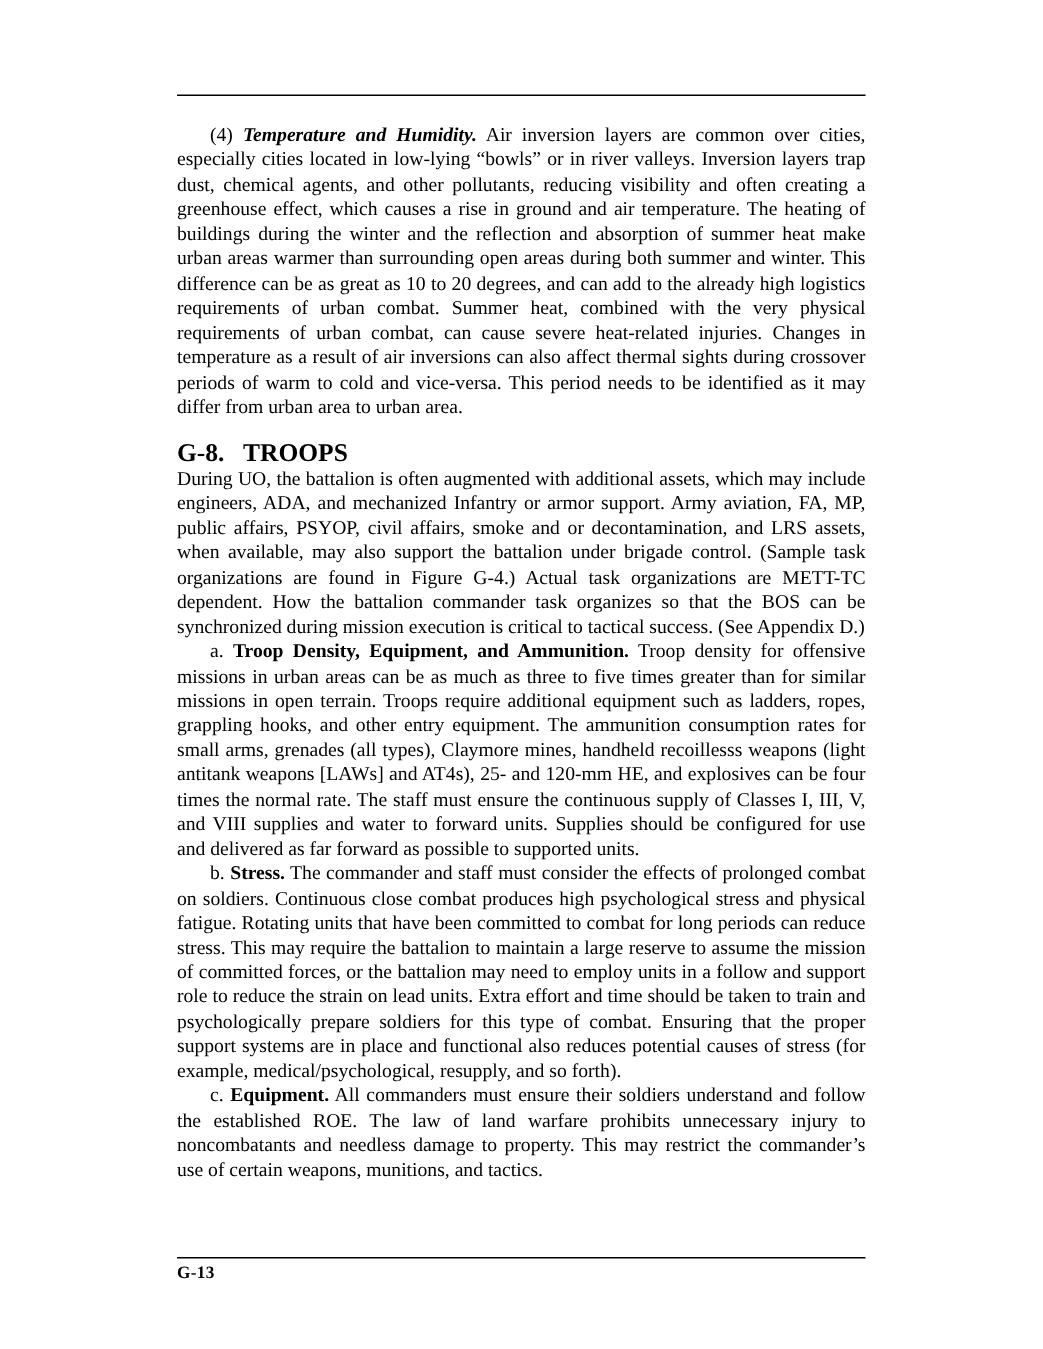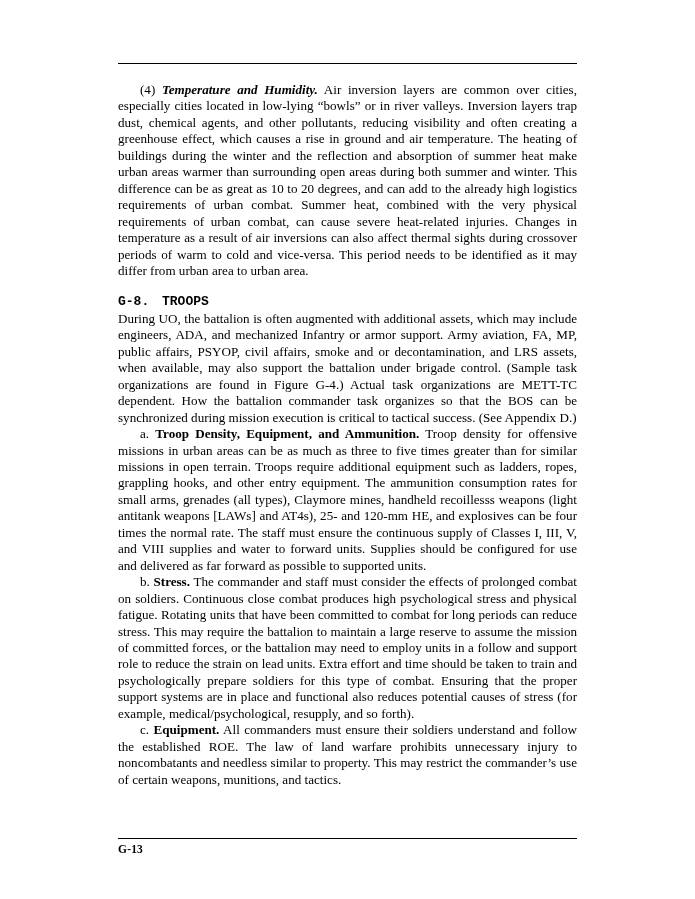--- a/index.html
+++ b/index.html
@@ -77,23 +77,22 @@
   }
   p.indent {
     text-indent: 22px;
   }
   .gap {
     height: 15px;
   }
   .section-head {
     margin: 0;
     font-weight: bold;
-    font-size: 13px;
+    font-size: 17px;
     line-height: 16.45px;
-    font-family: Liberation Mono, monospace;
   }
   .section-head .num {
     display: inline-block;
     width: 44px;
   }
   .bi { font-weight: bold; font-style: italic; }
 </style>
 </head>
 <body>
 
@@ -108,21 +107,21 @@
     <div class="gap"></div>
 
     <div class="section-head"><span class="num">G-8.</span><span>TROOPS</span></div>
 
     <p>During UO, the battalion is often augmented with additional assets, which may include engineers, ADA, and mechanized Infantry or armor support. Army aviation, FA, MP, public affairs, PSYOP, civil affairs, smoke and or decontamination, and LRS assets, when available, may also support the battalion under brigade control. (Sample task organizations are found in Figure G-4.) Actual task organizations are METT-TC dependent. How the battalion commander task organizes so that the BOS can be synchronized during mission execution is critical to tactical success. (See Appendix D.)</p>
 
     <p class="indent"><span>a.</span> <span class="b" style="font-weight:bold">Troop Density, Equipment, and Ammunition.</span><span> Troop density for offensive missions in urban areas can be as much as three to five times greater than for similar missions in open terrain. Troops require additional equipment such as ladders, ropes, grappling hooks, and other entry equipment. The ammunition consumption rates for small arms, grenades (all types), Claymore mines, handheld recoillesss weapons (light antitank weapons [LAWs] and AT4s), 25- and 120-mm HE, and explosives can be four times the normal rate. The staff must ensure the continuous supply of Classes I, III, V, and VIII supplies and water to forward units. Supplies should be configured for use and delivered as far forward as possible to supported units.</span></p>
 
     <p class="indent"><span>b.</span> <span style="font-weight:bold">Stress.</span><span> The commander and staff must consider the effects of prolonged combat on soldiers. Continuous close combat produces high psychological stress and physical fatigue. Rotating units that have been committed to combat for long periods can reduce stress. This may require the battalion to maintain a large reserve to assume the mission of committed forces, or the battalion may need to employ units in a follow and support role to reduce the strain on lead units. Extra effort and time should be taken to train and psychologically prepare soldiers for this type of combat. Ensuring that the proper support systems are in place and functional also reduces potential causes of stress (for example, medical/psychological, resupply, and so forth).</span></p>
 
-    <p class="indent"><span>c.</span> <span style="font-weight:bold">Equipment.</span><span> All commanders must ensure their soldiers understand and follow the established ROE. The law of land warfare prohibits unnecessary injury to noncombatants and needless similar to property. This may restrict the commander’s use of certain weapons, munitions, and tactics.</span></p>
+    <p class="indent"><span>c.</span> <span style="font-weight:bold">Equipment.</span><span> All commanders must ensure their soldiers understand and follow the established ROE. The law of land warfare prohibits unnecessary injury to noncombatants and needless damage to property. This may restrict the commander’s use of certain weapons, munitions, and tactics.</span></p>
 
   </div>
 
   <div class="footer-rule"></div>
   <div class="footer">
     <span>G-13</span>
   </div>
 
 </div>
 

